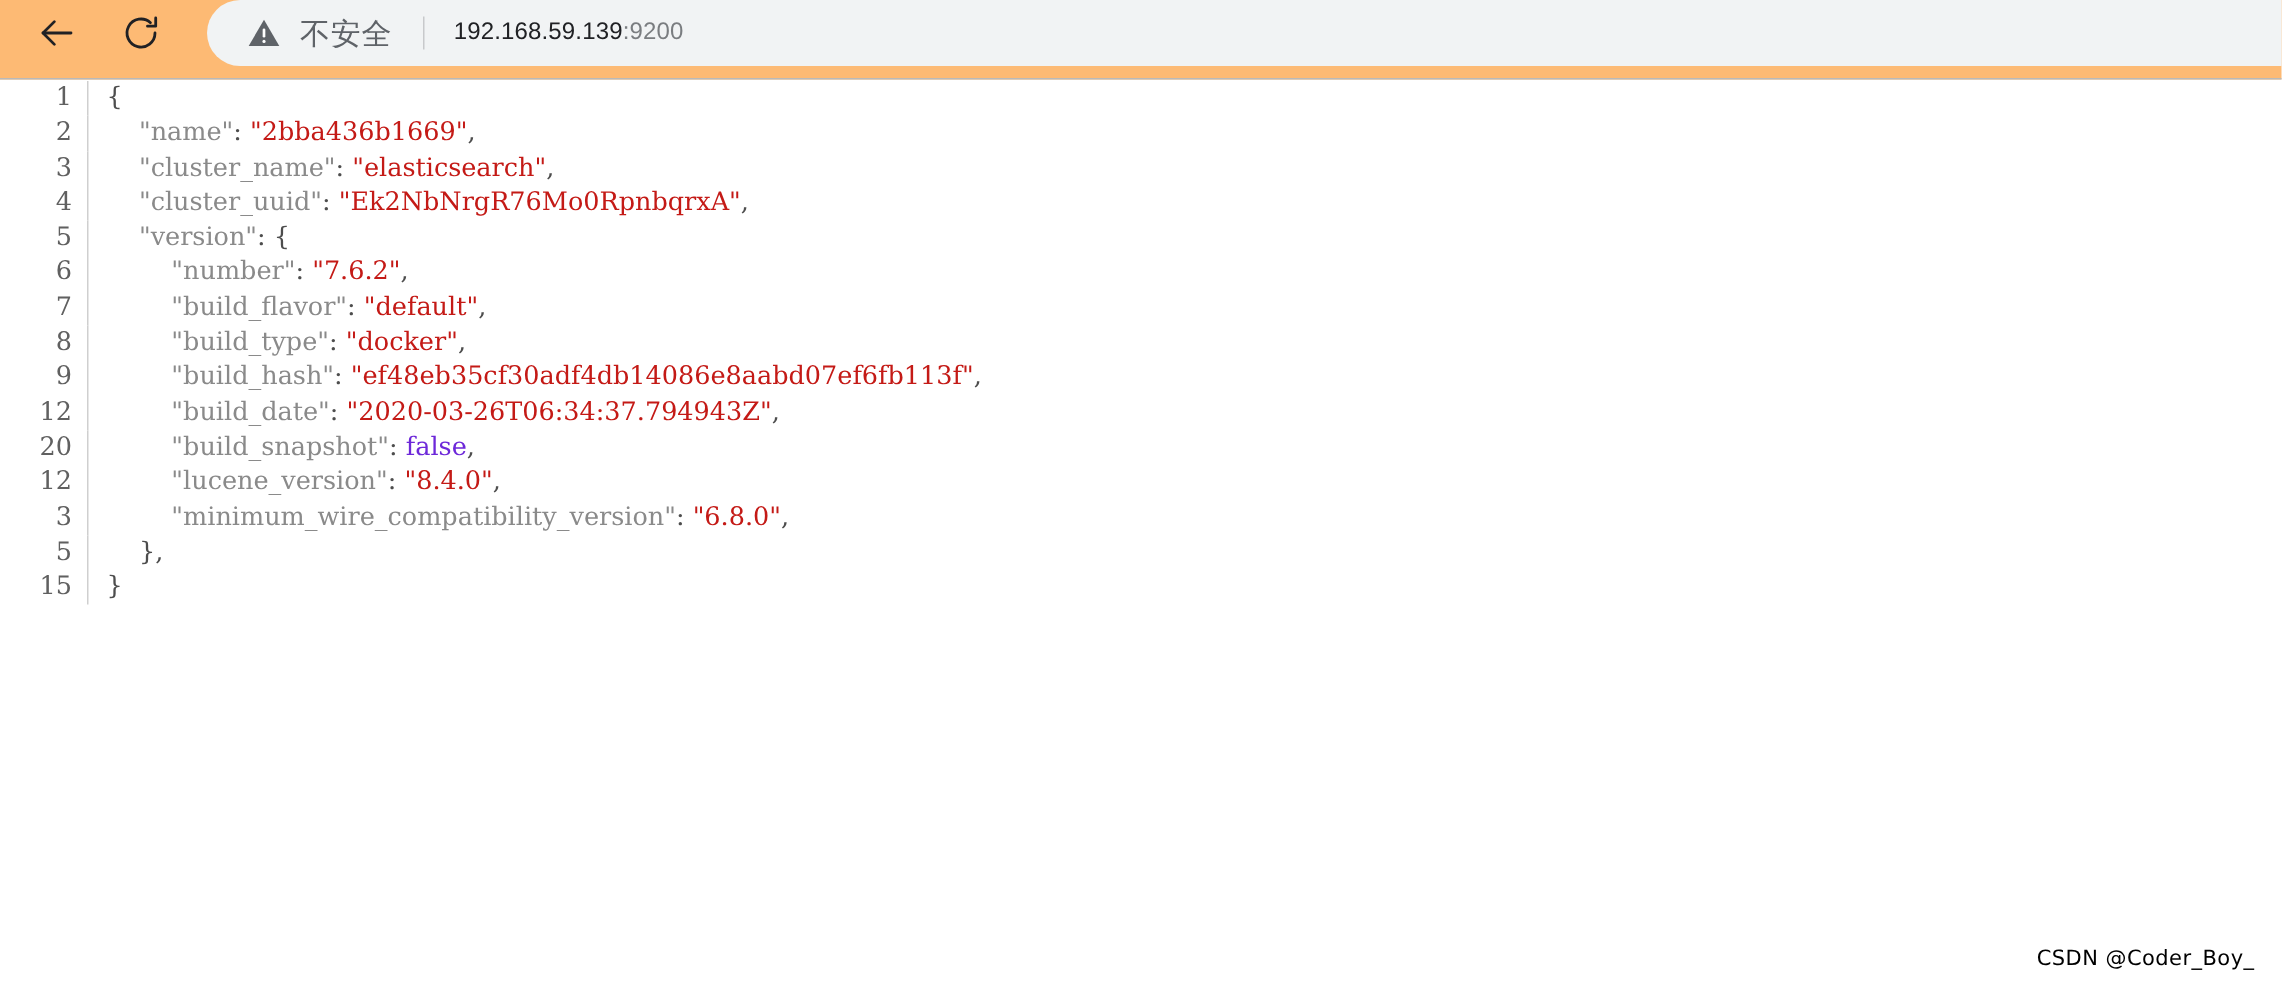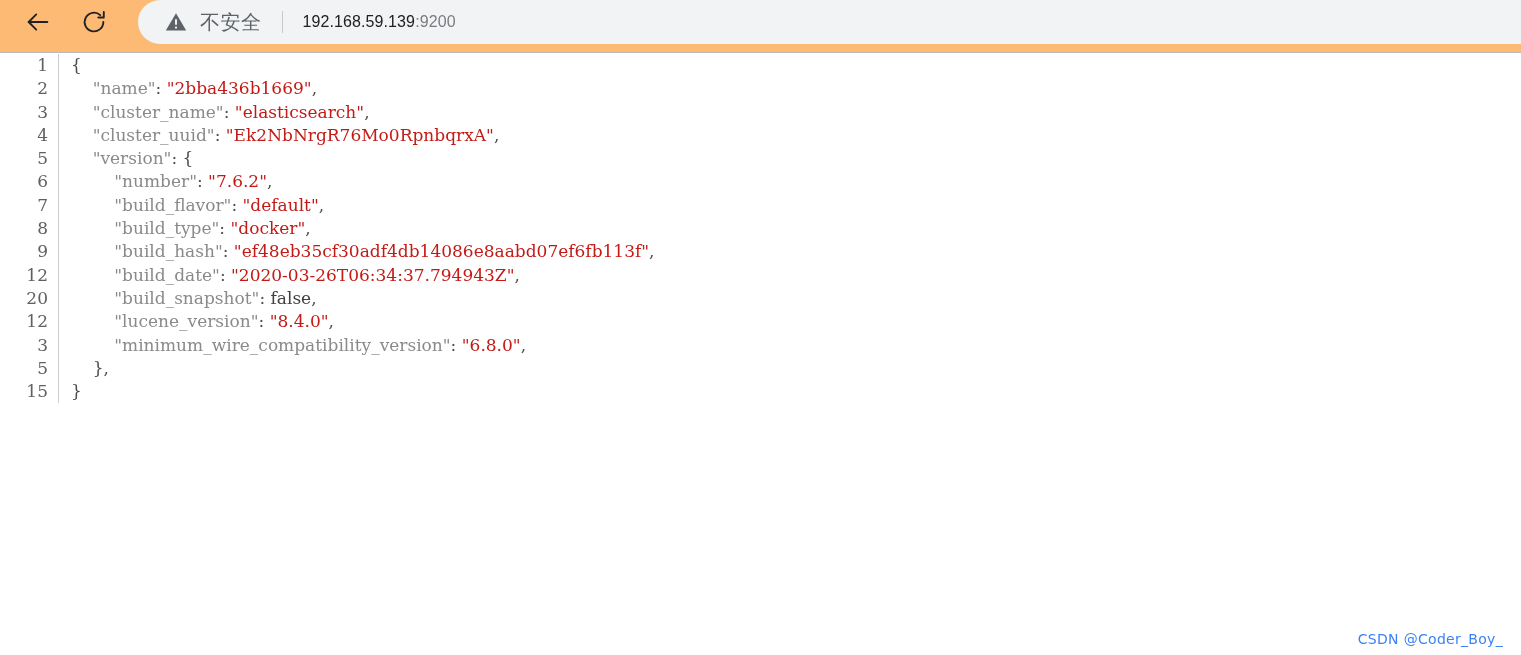--- a/index.html
+++ b/index.html
@@ -117,29 +117,29 @@
     padding: 0 0 0 12px;
     vertical-align: top;
     font-size: 17px;
     line-height: 23.3px;
     white-space: pre;
     font-family: "DejaVu Serif", "Liberation Serif", serif;
   }
   .tok-punct { color: #4d4d4d; }
   .tok-key   { color: #8a8a8a; }
   .tok-str   { color: #c41a16; }
-  .tok-bool  { color: #404040; }
+  .tok-bool  { color: #6d28d9; }
 
   
   .watermark {
     position: absolute;
     right: 18px;
     bottom: 8px;
     font-size: 14px;
-    color: #3b82f6;
+    color: #000000;
     font-family: "DejaVu Sans", sans-serif;
     letter-spacing: 0.3px;
     user-select: none;
   }
 </style>
 </head>
 <body>
 
 <div class="browser-toolbar">
 

